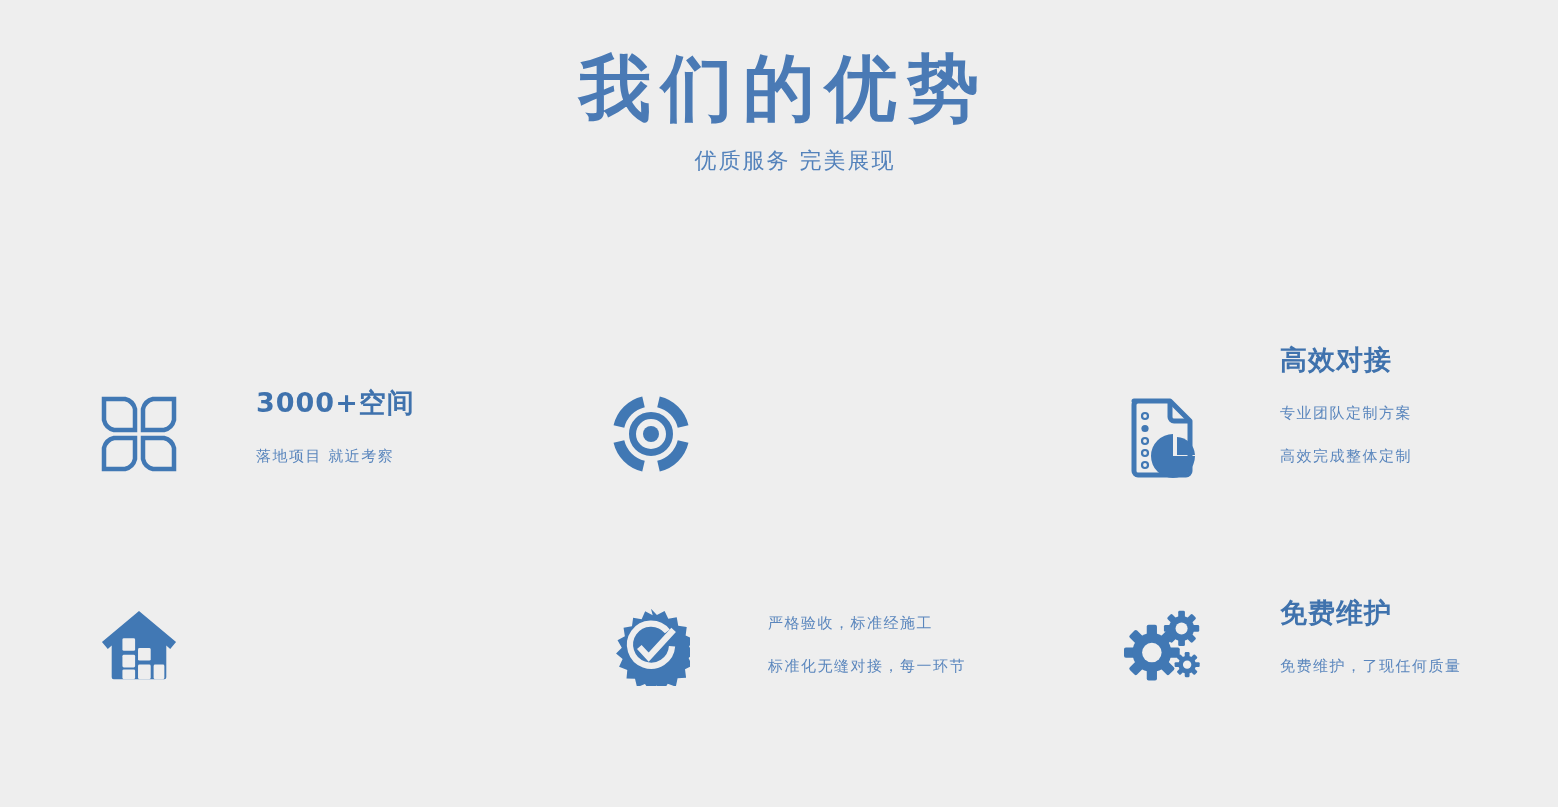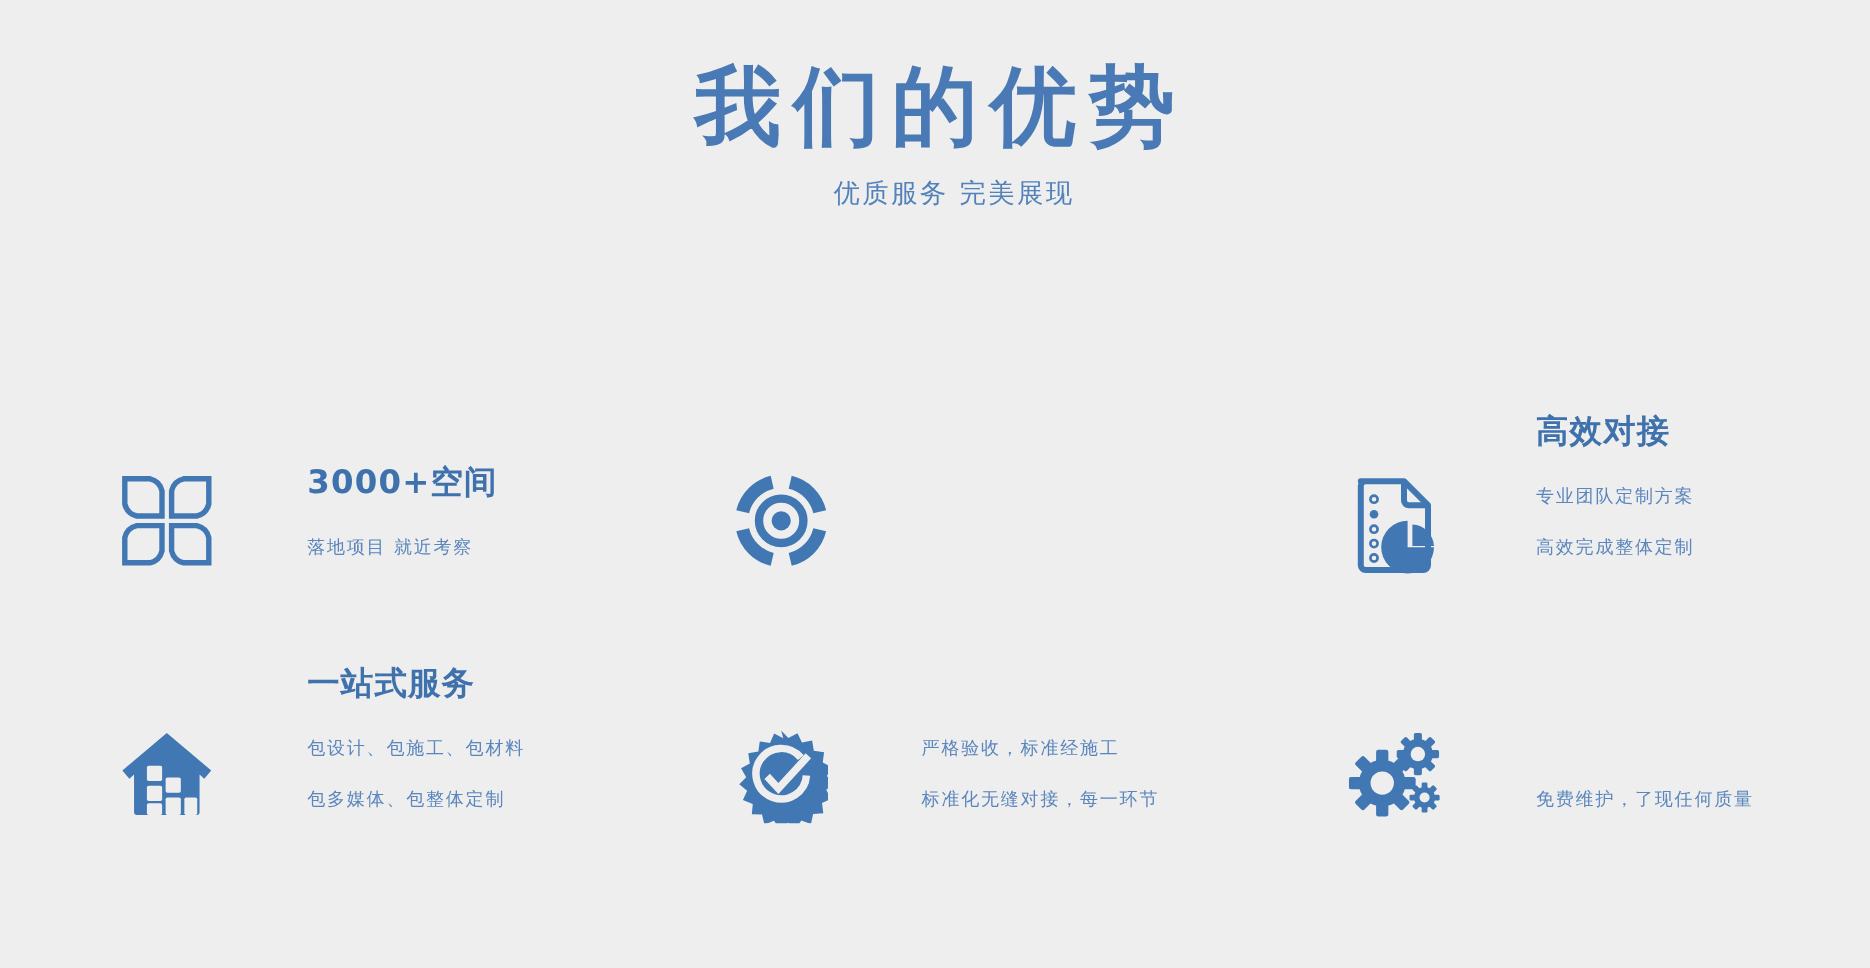--- a/index.html
+++ b/index.html
@@ -193,27 +193,20 @@
         <g fill="#eeeeee">
           <rect x="23" y="30" width="13" height="13" rx="1.5"></rect>
           <rect x="23" y="47" width="13" height="13" rx="1.5"></rect>
           <rect x="39" y="40" width="13" height="13" rx="1.5"></rect>
           <rect x="23" y="62" width="13" height="10" rx="1.5"></rect>
           <rect x="39" y="57" width="13" height="15" rx="1.5"></rect>
           <rect x="55" y="57" width="11" height="15" rx="1.5"></rect>
         </g>
       </svg>
     </div>
-    <div class="feature-body">
-      <div class="feature-title">一站式服务</div>
-      <div class="feature-lines">
-        <span class="feature-line">包设计、包施工、包材料</span>
-        <span class="feature-line">包多媒体、包整体定制</span>
-      </div>
-    </div>
   </div>
 
   <div class="feature row2">
     <div class="feature-icon">
       <svg width="78" height="78" viewBox="0 0 100 100">
 
         <polygon fill="#4178b4" points="50,1 57.6,8.9 67.4,3.9 72.2,13.7 83,11.7 84.9,22.6 95.8,24.2 94.4,35.1 104,40 98.8,49.7 106.4,56.9 98.2,64.2 103,74 93.6,78.5 95,89.4 84.1,90.1 81.8,100.9 71.5,97.1 65.6,106.3 57,99.5 48.5,106.5 42.3,97.5 32.1,101.5 29.5,90.8 18.6,90.4 19.6,79.4 9.1,75.3 13.6,65.3 5.2,58.3 12.6,50.9 7.1,41.4 16.5,36.2 14.8,25.4 25.6,23.5 27.1,12.6 38,14.3 42.5,4.3 52.2,9.2"></polygon>
 
         <path d="M71 30 A27 27 0 1 0 77 49" fill="none" stroke="#eeeeee" stroke-width="8" stroke-linecap="butt"></path>
 
@@ -262,19 +255,20 @@
               <rect x="-2.6" y="-13.5" width="5.2" height="27" rx="1.2" transform="rotate(90)"></rect>
               <rect x="-2.6" y="-13.5" width="5.2" height="27" rx="1.2" transform="rotate(135)"></rect>
               <circle cx="0" cy="0" r="9.5"></circle>
             </g>
             <circle cx="0" cy="0" r="4.5" fill="#eeeeee"></circle>
           </g>
         </g>
       </svg>
     </div>
     <div class="feature-body">
+      <div class="feature-title">免费维护</div>
       <div class="feature-lines">
         <span class="feature-line">免费维护，了现任何质量</span>
       </div>
     </div>
   </div>
 
 </div>
 
 </body></html>

